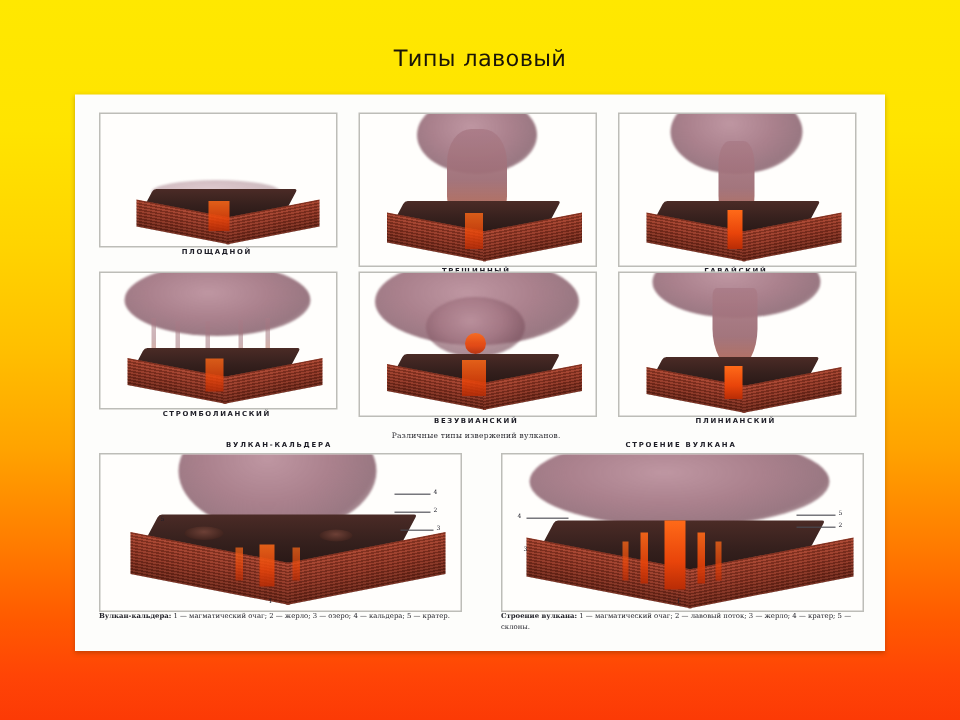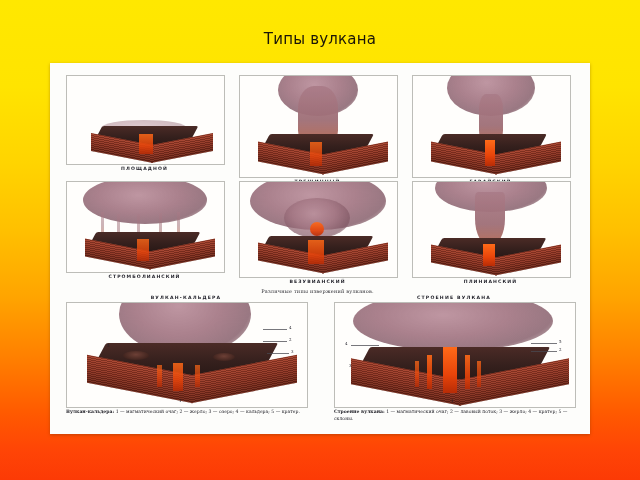--- a/index.html
+++ b/index.html
@@ -115,21 +115,21 @@
     position:absolute;font-family:"DejaVu Serif",serif;
     font-size:4px;color:#20202a;
   }
   .leader{position:absolute;background:#4a4a52;height:1px;opacity:.75;}
 </style>
 </head>
 <body>
 
 <div class="slide">
 
-  <div class="slide-title">Типы вулкана</div>
+  <div class="slide-title">Типы лавовый</div>
 
   <div class="page-card">
     <div class="page-inner">
 
       <div class="panel" style="left:8px;top:6px;width:157px;height:88px;">
         <div class="art">
           <div class="plume" style="left:34px;top:44px;width:86px;height:16px;opacity:.5;"></div>
           <div class="top-face" style="left:30px;top:50px;width:96px;height:20px;"></div>
           <div class="strata l" style="left:24px;top:63px;width:62px;height:18px;"></div>
           <div class="strata r" style="left:84px;top:63px;width:62px;height:18px;"></div>

